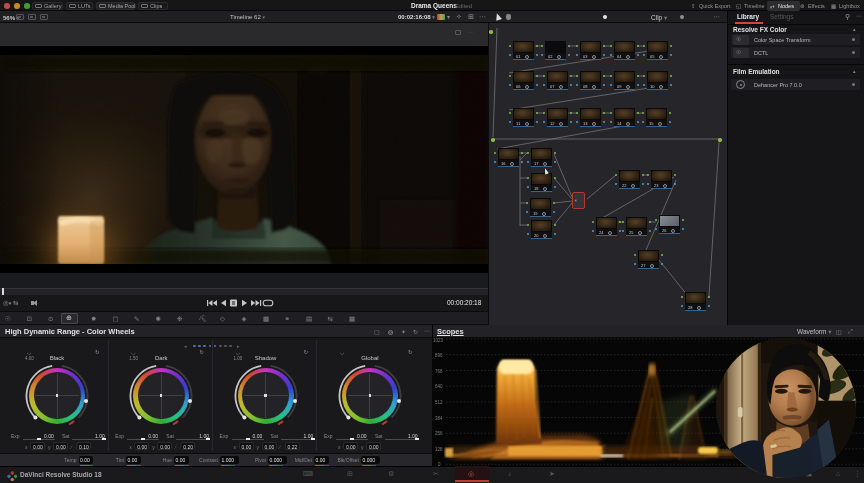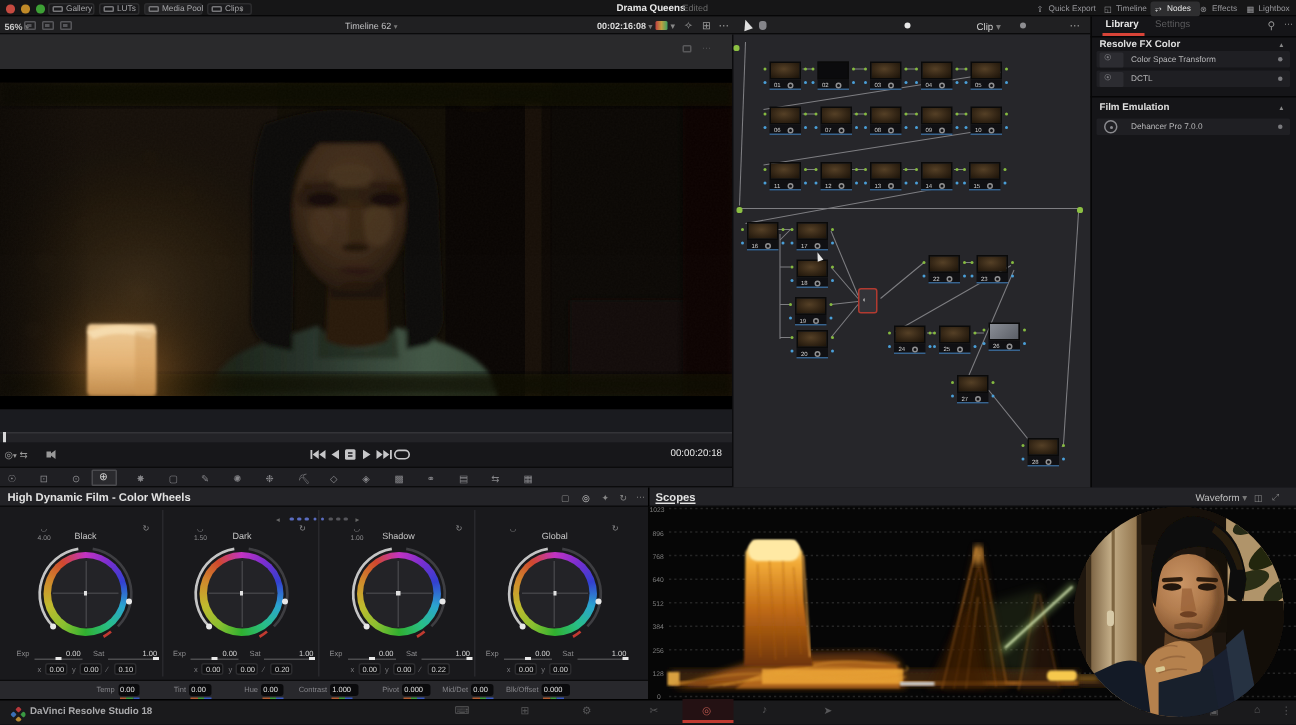--- a/index.html
+++ b/index.html
@@ -205,21 +205,21 @@
 <div class="tx" style="left:220.0px;top:314.5px;font-size:6.5px;color:#86868a;">◇</div>
 <div class="tx" style="left:241.5px;top:314.5px;font-size:6.5px;color:#86868a;">◈</div>
 <div class="tx" style="left:263.0px;top:314.5px;font-size:6.5px;color:#86868a;">▩</div>
 <div class="tx" style="left:284.5px;top:314.5px;font-size:6.5px;color:#86868a;">⚭</div>
 <div class="tx" style="left:306.0px;top:314.5px;font-size:6.5px;color:#86868a;">▤</div>
 <div class="tx" style="left:327.5px;top:314.5px;font-size:6.5px;color:#86868a;">⇆</div>
 <div class="tx" style="left:349.0px;top:314.5px;font-size:6.5px;color:#86868a;">▦</div>
 <div class="a" style="left:61px;top:312.5px;width:17px;height:11px;border:1px solid #4a4a4e;background:#2a2a2e;border-radius:1px;"></div>
 <div class="tx" style="left:66px;top:314px;font-size:7px;color:#d0d0d0;">⊕</div>
 <div class="a" style="left:0;top:325px;width:432px;height:13px;background:#232327;border-bottom:1px solid #0b0b0c;"></div>
-<div class="tx" style="left:5px;top:327px;font-size:7.5px;color:#e2e2e2;font-weight:bold;">High Dynamic Film - Color Wheels</div>
+<div class="tx" style="left:5px;top:327px;font-size:7.5px;color:#e2e2e2;font-weight:bold;">High Dynamic Range - Color Wheels</div>
 <div class="tx" style="left:374px;top:328px;font-size:6px;color:#888;">▢</div>
 <div class="tx" style="left:388px;top:328px;font-size:6px;color:#ccc;">◎</div>
 <div class="tx" style="left:401px;top:328px;font-size:6px;color:#888;">✦</div>
 <div class="tx" style="left:413px;top:328px;font-size:6px;color:#888;">↻</div>
 <div class="tx" style="left:424px;top:327px;font-size:6px;color:#888;">⋯</div>
 <div class="a" style="left:0;top:338px;width:432px;height:115px;background:#19191c;"></div>
 <div class="tx" style="left:27.0px;top:355px;width:60px;text-align:center;font-size:6px;color:#c8c8c8;">Black</div>
 <div class="tx" style="left:27.0px;top:349px;font-size:5px;color:#8a8a8c;">◡</div>
 <div class="tx" style="left:25.0px;top:356px;font-size:4.5px;color:#8a8a8c;">4.00</div>
 <div class="tx" style="left:95.0px;top:349px;font-size:5.5px;color:#8a8a8c;">↻</div>

